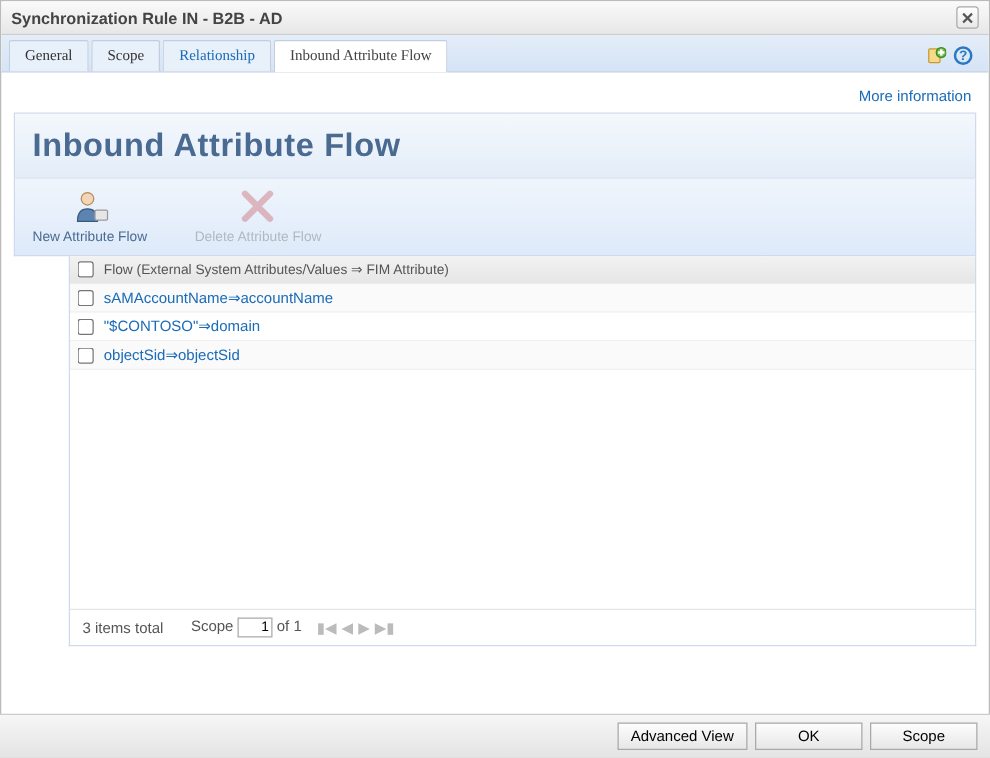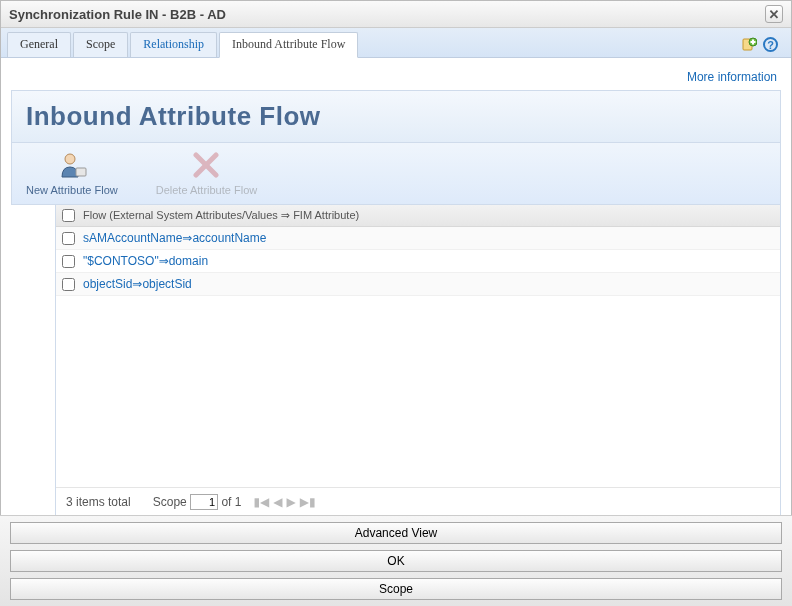--- a/index.html
+++ b/index.html
@@ -106,21 +106,21 @@
     border-top:1px solid #e5e5e5;
   }
   .pager .count { margin-right:10px; }
   .pager .pg-input { width:28px; height:16px; font-size:11px; text-align:right; border:1px solid #aaa; padding:0 2px;}
   .pager-nav { display:flex; gap:4px; color:#bbb; }
   .pager-nav span { cursor:pointer; font-size:12px; }
   .footer {
     position:absolute; bottom:0; left:0; right:0;
     background: linear-gradient(#f6f6f6,#e4e4e4);
     border-top:1px solid #ccc;
-    padding:6px 10px; display:flex; justify-content:flex-end; gap:6px;flex-direction:column;
+    padding:6px 10px; display:flex; justify-content:flex-end; gap:6px;
   }
   .btn {
     min-width:86px; padding:3px 10px; font-size:12px;
     background: linear-gradient(#fdfdfd,#e7e7e7);
     border:1px solid #a9a9a9; cursor:pointer;
     text-align:center;
   }
   .arrow { font-family: Arial; }
 </style>
 </head>

